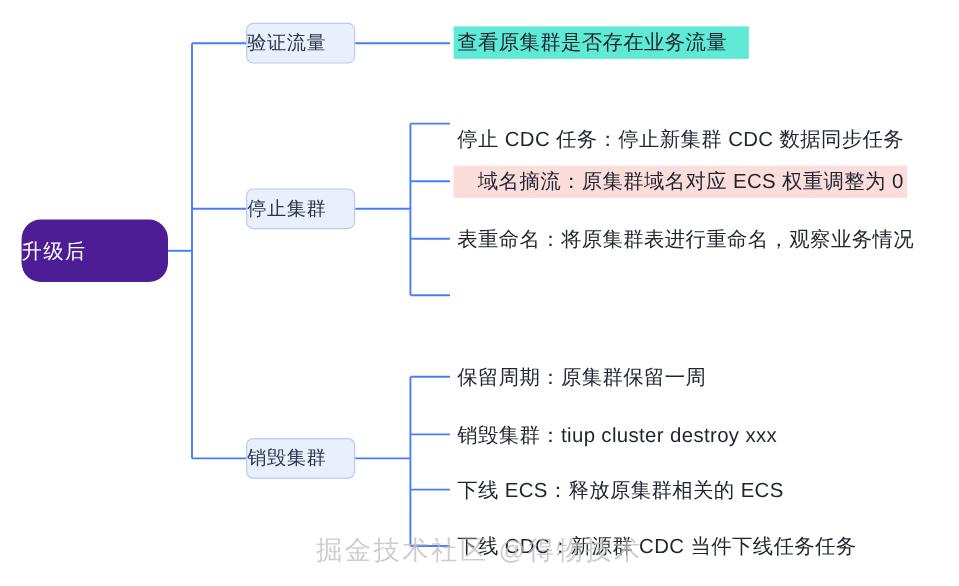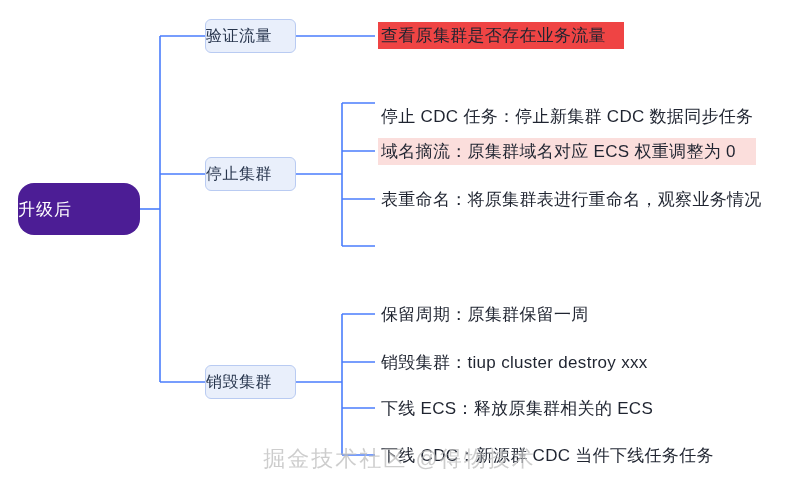--- a/index.html
+++ b/index.html
@@ -49,21 +49,21 @@
     letter-spacing: 0.5px;
   }
   .leaf-node {
     justify-content: flex-start;
     color: #1f2430;
     font-size: 17px;
     letter-spacing: 0.3px;
     padding: 0 3px;
   }
   .leaf-node.hl-yellow {
-    background: #ef4444;
+    background: #5eead4;
   }
   .leaf-node.hl-pink {
     background: #fbdedc;
   }
   .watermark {
     position: absolute;
     left: 0;
     top: 444px;
     width: 799px;
     text-align: center;
@@ -116,21 +116,21 @@
   <div class="node leaf-node hl-yellow" style="left:378px; top:22px; width:246px; height:27px;">
     <span>查看原集群是否存在业务流量</span>
   </div>
 
   <div class="node branch-node" style="left:205px; top:157px; width:91px; height:34px;">
     <span>停止集群</span>
   </div>
   <div class="node leaf-node" style="left:378px; top:103px; width:400px; height:27px;">
     <span>停止 CDC 任务：停止新集群 CDC 数据同步任务</span>
   </div>
-  <div class="node leaf-node hl-pink" style="left:378px; top:138px; width:378px; height:27px;">
+  <div class="node leaf-node hl-pink" style="left:378px; top:138px; width:378px; height:27px;justify-content:flex-end;">
     <span>域名摘流：原集群域名对应 ECS 权重调整为 0</span>
   </div>
   <div class="node leaf-node" style="left:378px; top:186px; width:390px; height:27px;">
     <span>表重命名：将原集群表进行重命名，观察业务情况</span>
   </div>
 
   <div class="node branch-node" style="left:205px; top:365px; width:91px; height:34px;">
     <span>销毁集群</span>
   </div>
   <div class="node leaf-node" style="left:378px; top:301px; width:260px; height:27px;">

